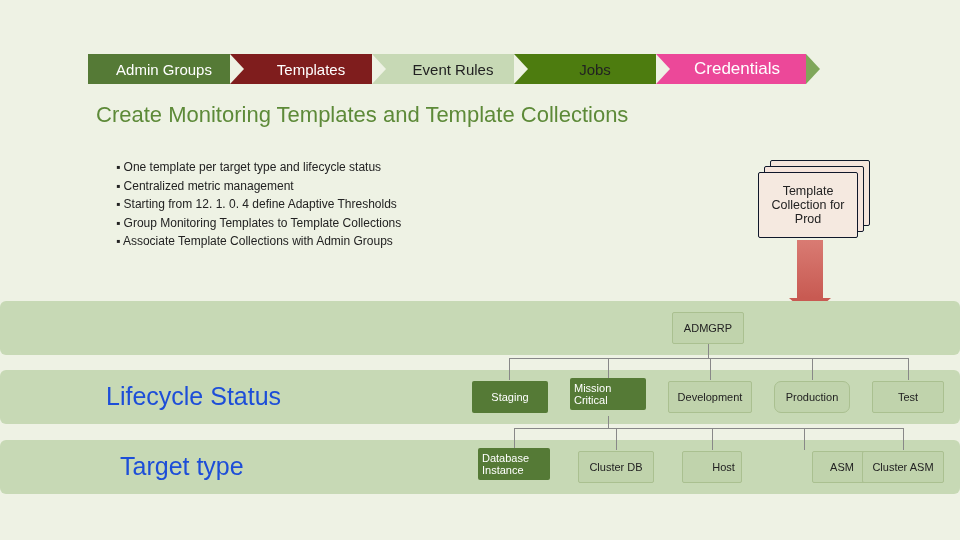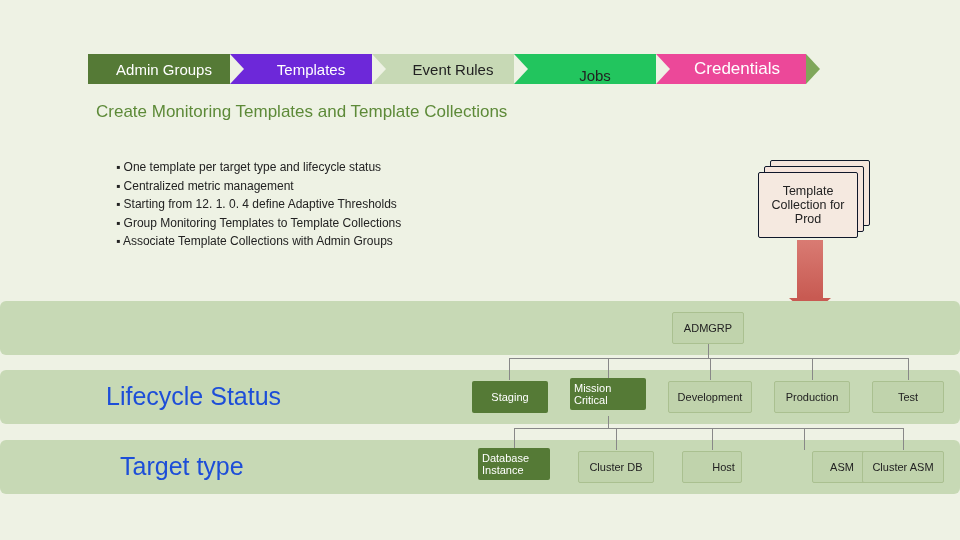--- a/index.html
+++ b/index.html
@@ -35,43 +35,43 @@
     top: 0;
     width: 0; height: 0;
     border-top: 15px solid transparent;
     border-bottom: 15px solid transparent;
   }
   .chevron::after { right: -14px; }
   .chevron::before { left: 0; }
   .chev-green-dark { background:#557a36; color:#fff; width:150px;}
   .chev-green-dark::after { border-left:14px solid #557a36; }
   .chev-green-dark::before{ border-left:14px solid #eef2e4; }
-  .chev-red { background:#6d28d9; color:#fff; width:150px;}
+  .chev-red { background:#7f1d1d; color:#fff; width:150px;}
   .chev-red::after { border-left:14px solid #b02b27; }
   .chev-red::before{ border-left:14px solid #eef2e4; }
   .chev-green-light1 { background:#c7d9b5; color:#222; width:150px;}
   .chev-green-light1::after { border-left:14px solid #c7d9b5; }
   .chev-green-light1::before{ border-left:14px solid #eef2e4; }
-  .chev-green-light2 { background:#22c55e; color:#222; width:150px;align-items:flex-end;}
+  .chev-green-light2 { background:#4d7c0f; color:#222; width:150px;}
   .chev-green-light2::after { border-left:14px solid #c7d9b5; }
   .chev-green-light2::before{ border-left:14px solid #eef2e4; }
   .chev-green-med { background:#ec4899; color:#fff; width:150px; font-size:17px;}
   .chev-green-med::after { border-left:14px solid #7fa75a; }
   .chev-green-med::before{ border-left:14px solid #eef2e4; }
   .chevron:first-child::before { display:none; }
   .chevron:first-child { padding-left:12px; }
   .chevron span { display:block; width:100%; text-align:center; }
 
   
   .title {
     position:absolute;
     top: 102px;
     left: 96px;
     color:#5d8a38;
-    font-size:17px;
+    font-size:22px;
     font-weight:400;
   }
 
   
   .bullets {
     position:absolute;
     top: 158px;
     left: 116px;
     font-size:12px;
     color:#222;
@@ -116,21 +116,21 @@
     position:absolute;
     display:flex; align-items:center; justify-content:center; 
     font-size:11px; border-radius:2px; padding:2px 4px;
   }
   .node.dark { background:#557a36; color:#fff; height:32px; }
   .node.light{ background:#c0d3ac; color:#222; height:32px; border:1px solid #aac090;}
   .root   { top:312px; left:672px; width:72px; }
   .n-stag { top:381px; left:472px; width:76px; }
   .n-miss { top:378px; left:570px; width:76px; height:38px; }
   .n-dev  { top:381px; left:668px; width:84px; }
-  .n-prod { top:381px; left:774px; width:76px; }
+  .n-prod { top:381px; left:774px; width:76px;border-radius:7px; }
   .n-test { top:381px; left:872px; width:72px; }
   .n-db   { top:448px; left:478px; width:72px;  height:38px;}
   .n-cdb  { top:451px; left:578px; width:76px; }
   .n-host { top:451px; left:682px; width:60px;padding-left:27px; }
   .n-asm  { top:451px; left:812px; width:60px; }
   .n-casm { top:451px; left:862px; width:82px; }
 
   
   .hline { position:absolute; background:#888; height:1px; }
   .vline { position:absolute; background:#888; width:1px; }

